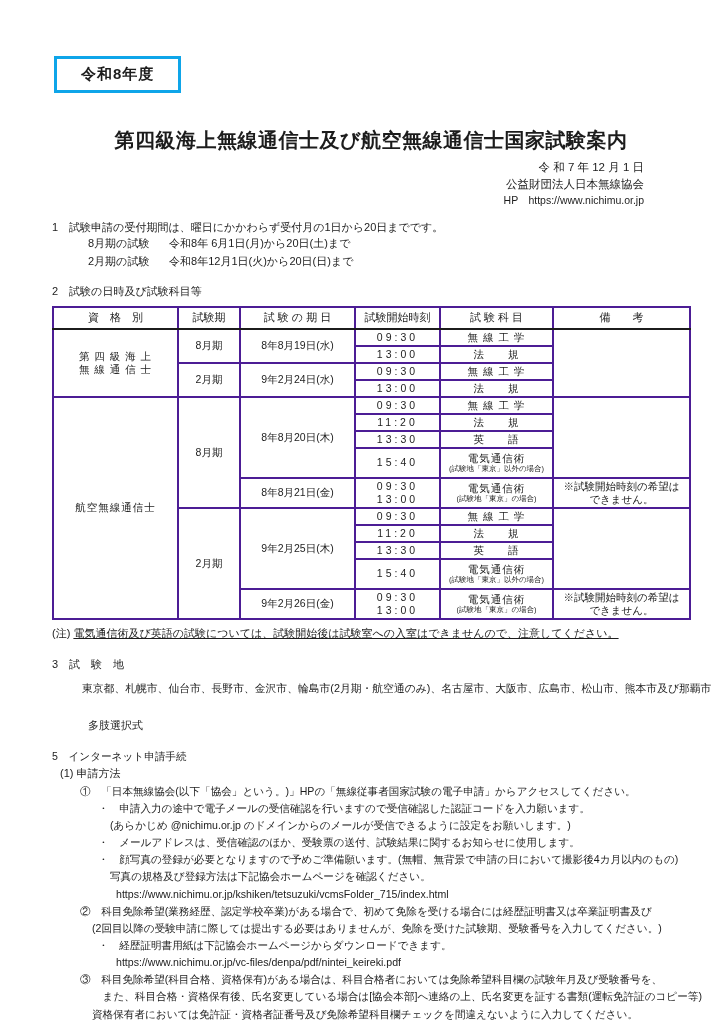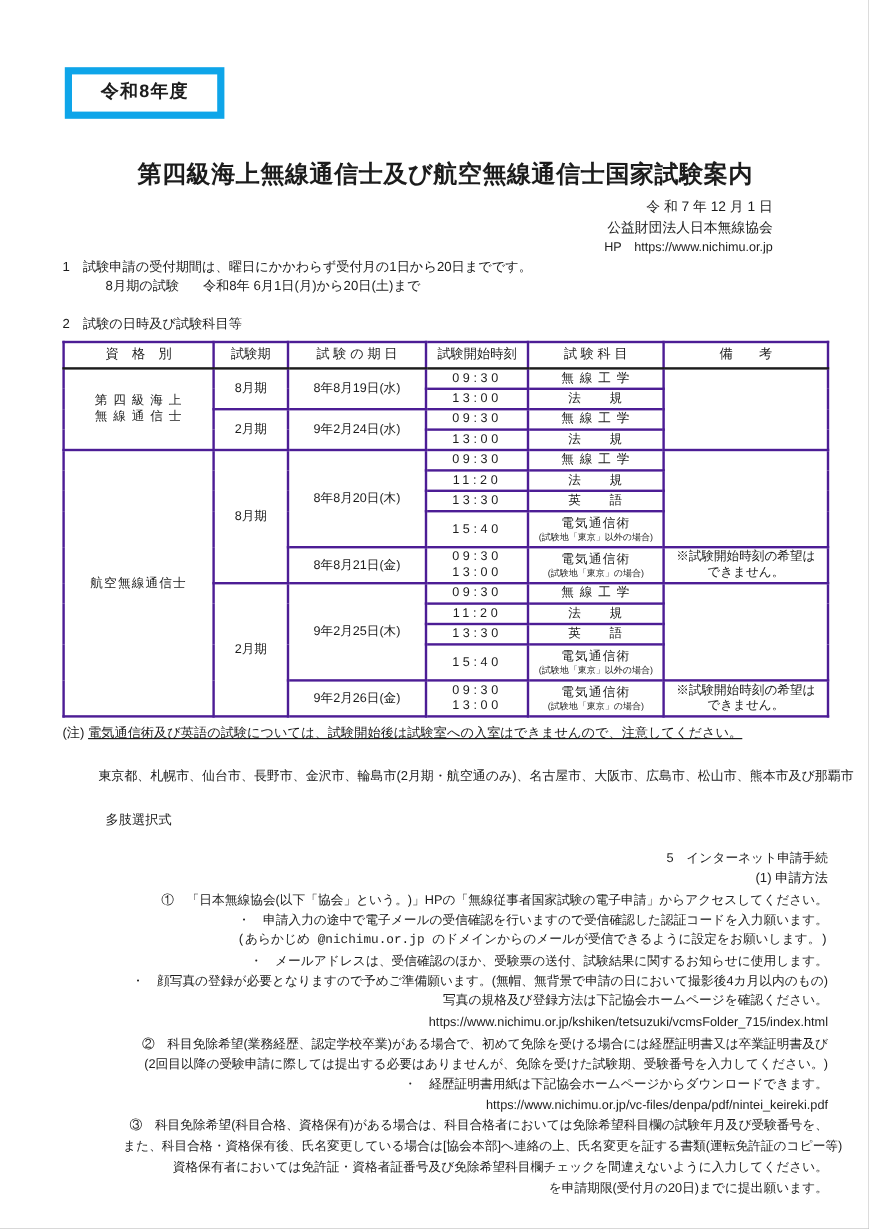--- a/index.html
+++ b/index.html
@@ -11,21 +11,21 @@
     box-sizing:border-box;
     padding:56px 34px 0 52px;
     font-family:"Liberation Sans", sans-serif;
     font-size:11px;
     color:#1c1c1c;
     overflow:hidden;
     line-height:1.5;
   }
   .year-box {
     display:inline-block;
-    border:6px solid #0ea5e9;
+    border:3px solid #0ea5e9;
     padding:4px 24px;
     font-size:15px;
     font-weight:bold;
     letter-spacing:1px;
     margin-left:2px;
   }
   .doc-title {
     text-align:center;
     font-size:20px;
     font-weight:bold;
@@ -34,21 +34,21 @@
   }
   .pub-block {
     width:fit-content;
     margin:4px 46px 0 auto;
     line-height:1.5;
     font-size:11.5px;
     text-align:right;
   }
   .pub-block .hp-line { font-size:10.5px; }
 
-  .s1 { }
+  .s1 { margin-top:10px; }
   .period-line { padding-left:36px; line-height:1.6; }
   .period-label { display:inline-block; width:78px; }
 
   .s2 { margin-top:13px; }
   table.exam {
     border-collapse:collapse;
     width:637px;
     table-layout:fixed;
     margin-top:6px;
     border:2px solid #1c1c1c;
@@ -76,30 +76,30 @@
     text-align:left;
     padding:1px 4px;
     white-space:pre-line;
     line-height:1.35;
     letter-spacing:0;
   }
   .note-line { margin-top:5px; }
   .note-underline { text-decoration:underline;margin-top:36px; }
 
   .s3 { margin-top:15px; }
-  .s3 .locations { padding-left:30px; margin-top:19px; white-space:nowrap; font-size:10.8px;text-align:center; }
+  .s3 .locations { padding-left:30px; margin-top:7px; white-space:nowrap; font-size:10.8px;text-align:center; }
   .s4 { margin-top:14px; }
   .s4 .format { padding-left:36px; margin-top:21px; }
   .s5 { margin-top:14px; font-size:10.6px; line-height:1.62; }
   .s5 .sub-heading { padding-left:8px; font-size:11px; }
-  .s5 div { white-space:nowrap;text-align:right; }
+  .s5 div { white-space:nowrap; }
   .ind1  { padding-left:28px; }
   .ind1b { padding-left:40px; }
   .ind2  { padding-left:46px; }
-  .ind3  { padding-left:58px;font-family:Liberation Mono, monospace; }
+  .ind3  { padding-left:58px; }
   .ind4  { padding-left:64px; }
 </style>
 </head>
 <body>
 
 <div class="page">
 
   <div class="year-box">
     <span>令和8年度</span>
   </div>
@@ -110,20 +110,24 @@
     <div>令 和 7 年 12 月 1 日</div>
     <div>公益財団法人日本無線協会</div>
     <div class="hp-line">HP　https://www.nichimu.or.jp</div>
   </div>
 
   <div class="s1">
     <div>1　試験申請の受付期間は、曜日にかかわらず受付月の1日から20日までです。</div>
     <div class="period-line">
       <span class="period-label">8月期の試験</span>
       <span>令和8年 6月1日(月)から20日(土)まで</span>
+    </div>
+    <div class="period-line">
+      <span class="period-label">2月期の試験</span>
+      <span>令和8年12月1日(火)から20日(日)まで</span>
     </div>
   </div>
 
   <div class="s2">
     <div>2　試験の日時及び試験科目等</div>
 
     <table class="exam">
       <colgroup>
         <col style="width:125px">
           <col style="width:62px">
@@ -237,20 +241,21 @@
       </tbody>
     </table>
 
     <div class="note-line">
       <span>(注)</span>
       <span class="note-underline">電気通信術及び英語の試験については、試験開始後は試験室への入室はできませんので、注意してください。</span>
     </div>
   </div>
 
   <div class="s3">
+    <div>3　試　験　地</div>
     <div class="locations">東京都、札幌市、仙台市、長野市、金沢市、輪島市(2月期・航空通のみ)、名古屋市、大阪市、広島市、松山市、熊本市及び那覇市</div>
   </div>
 
   <div class="s4">
     <div class="format">多肢選択式</div>
   </div>
 
   <div class="s5">
     <div>5　インターネット申請手続</div>
     <div class="sub-heading">(1) 申請方法</div>

